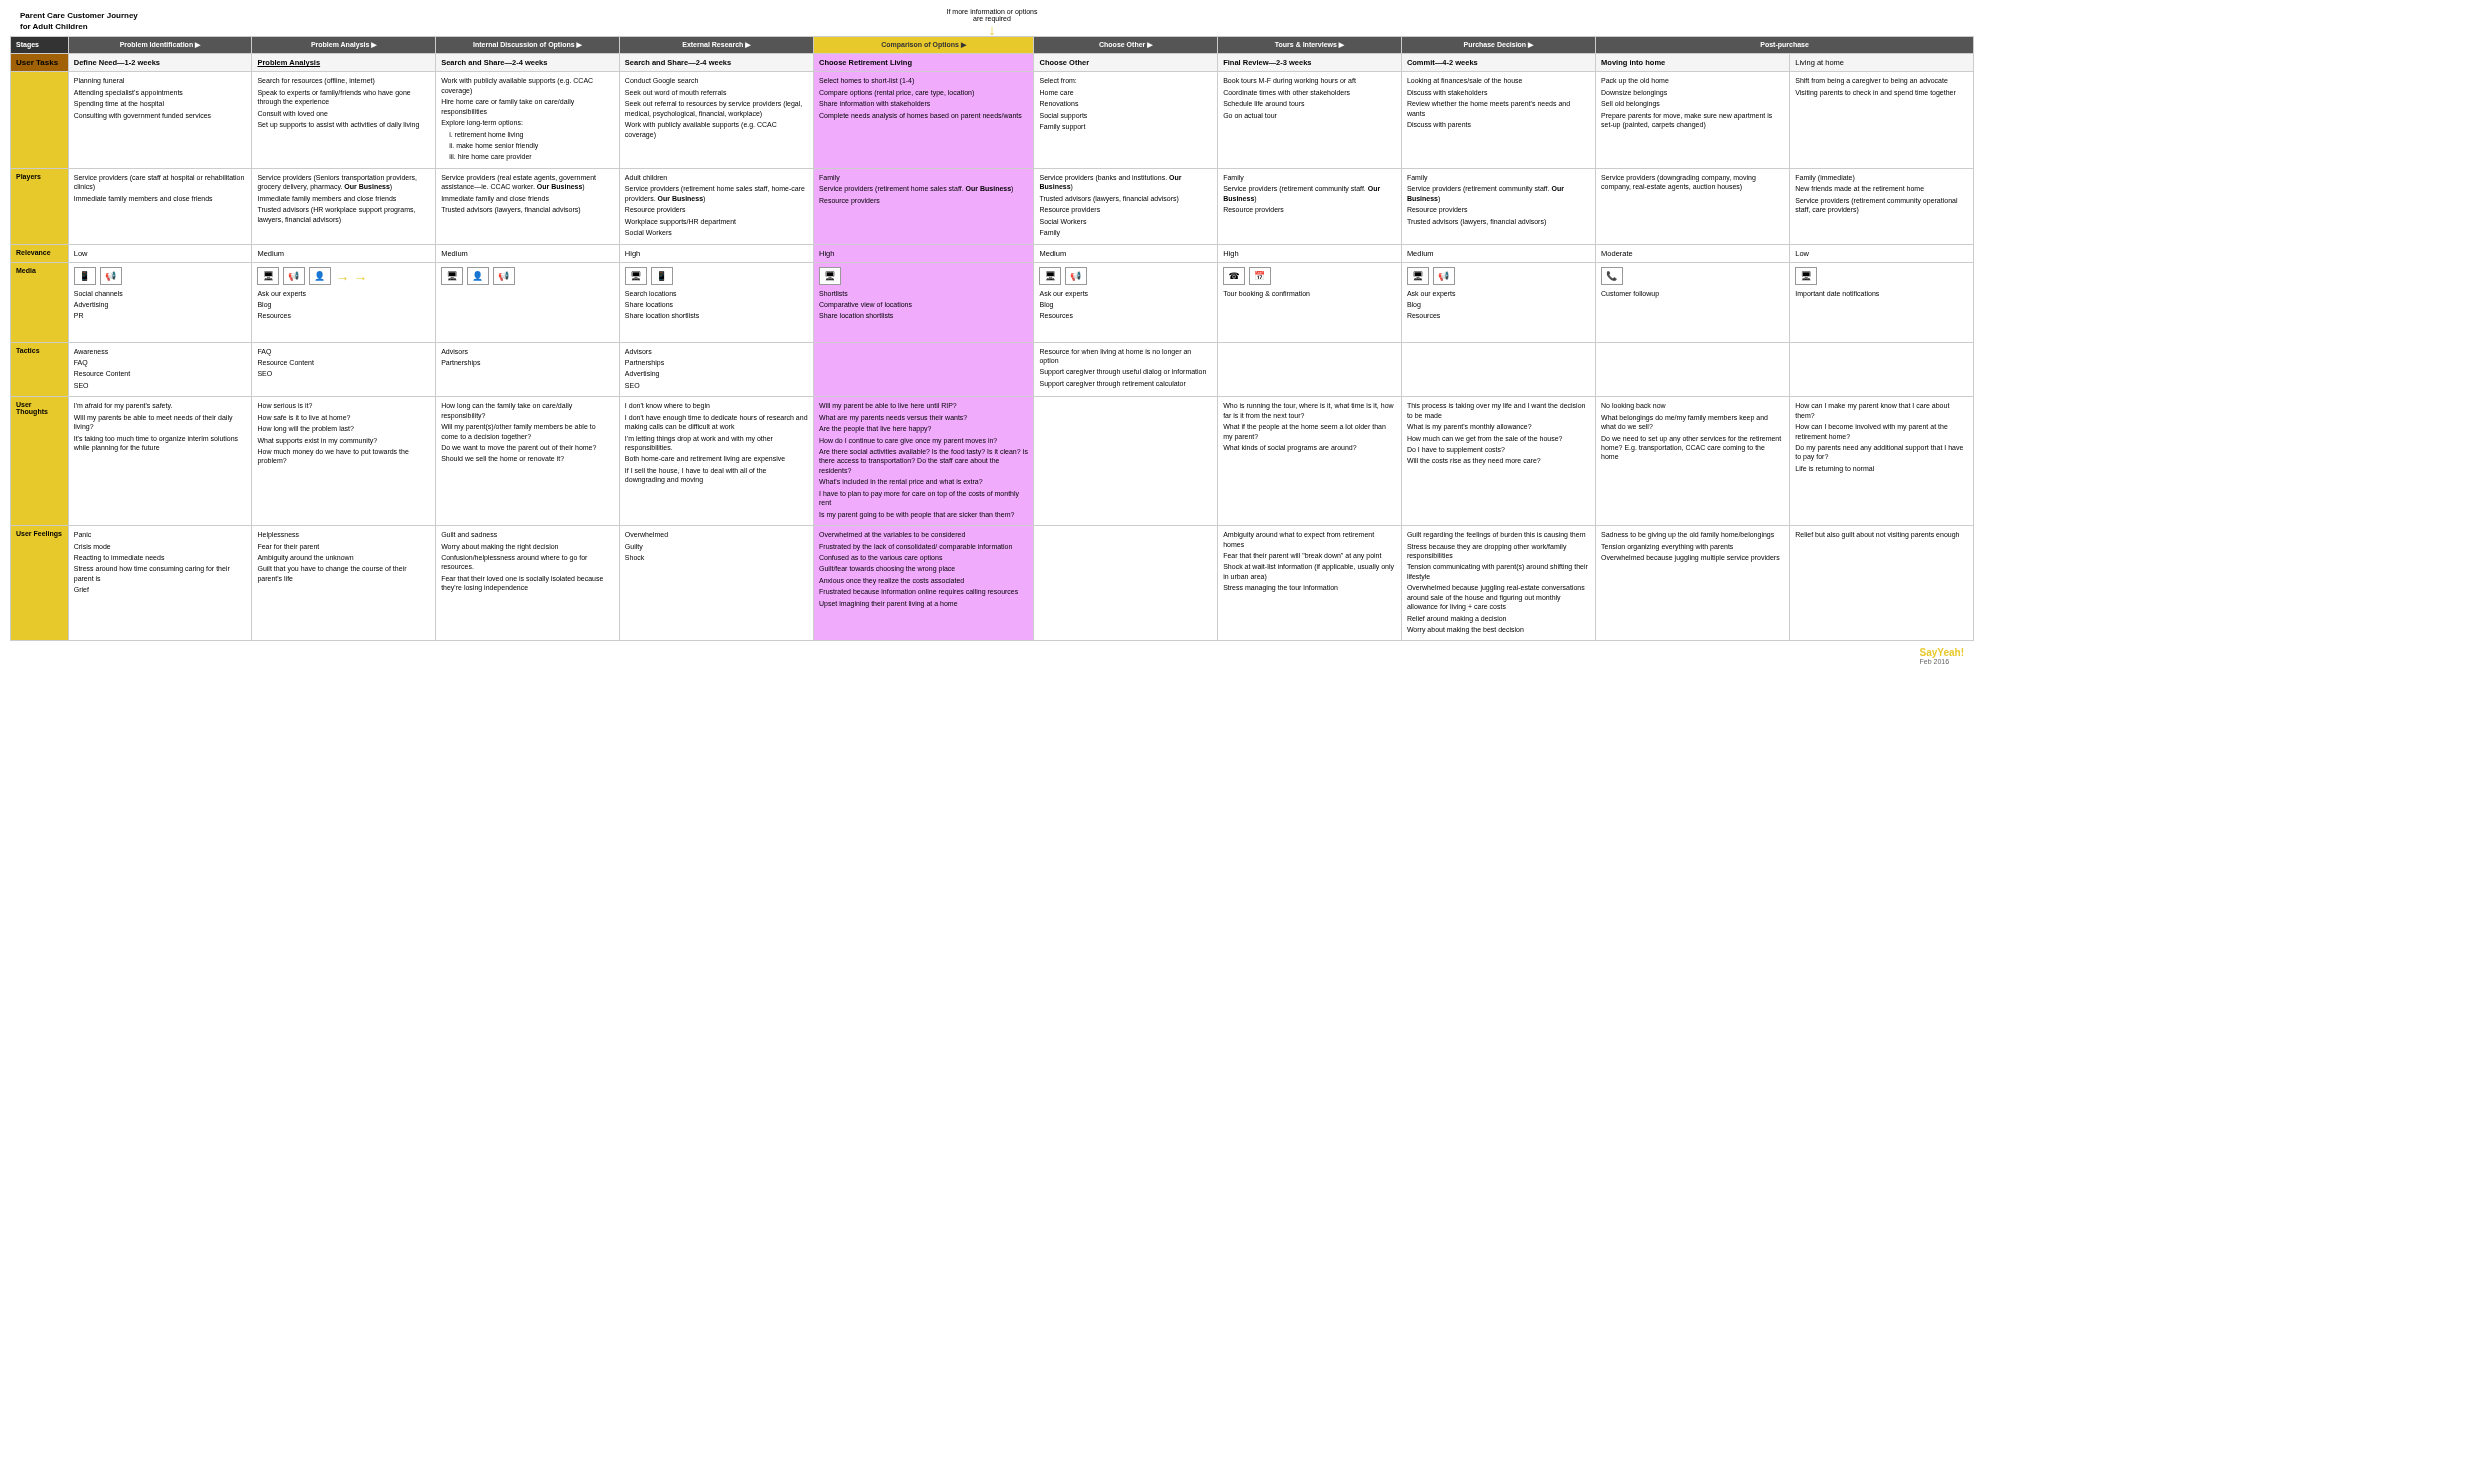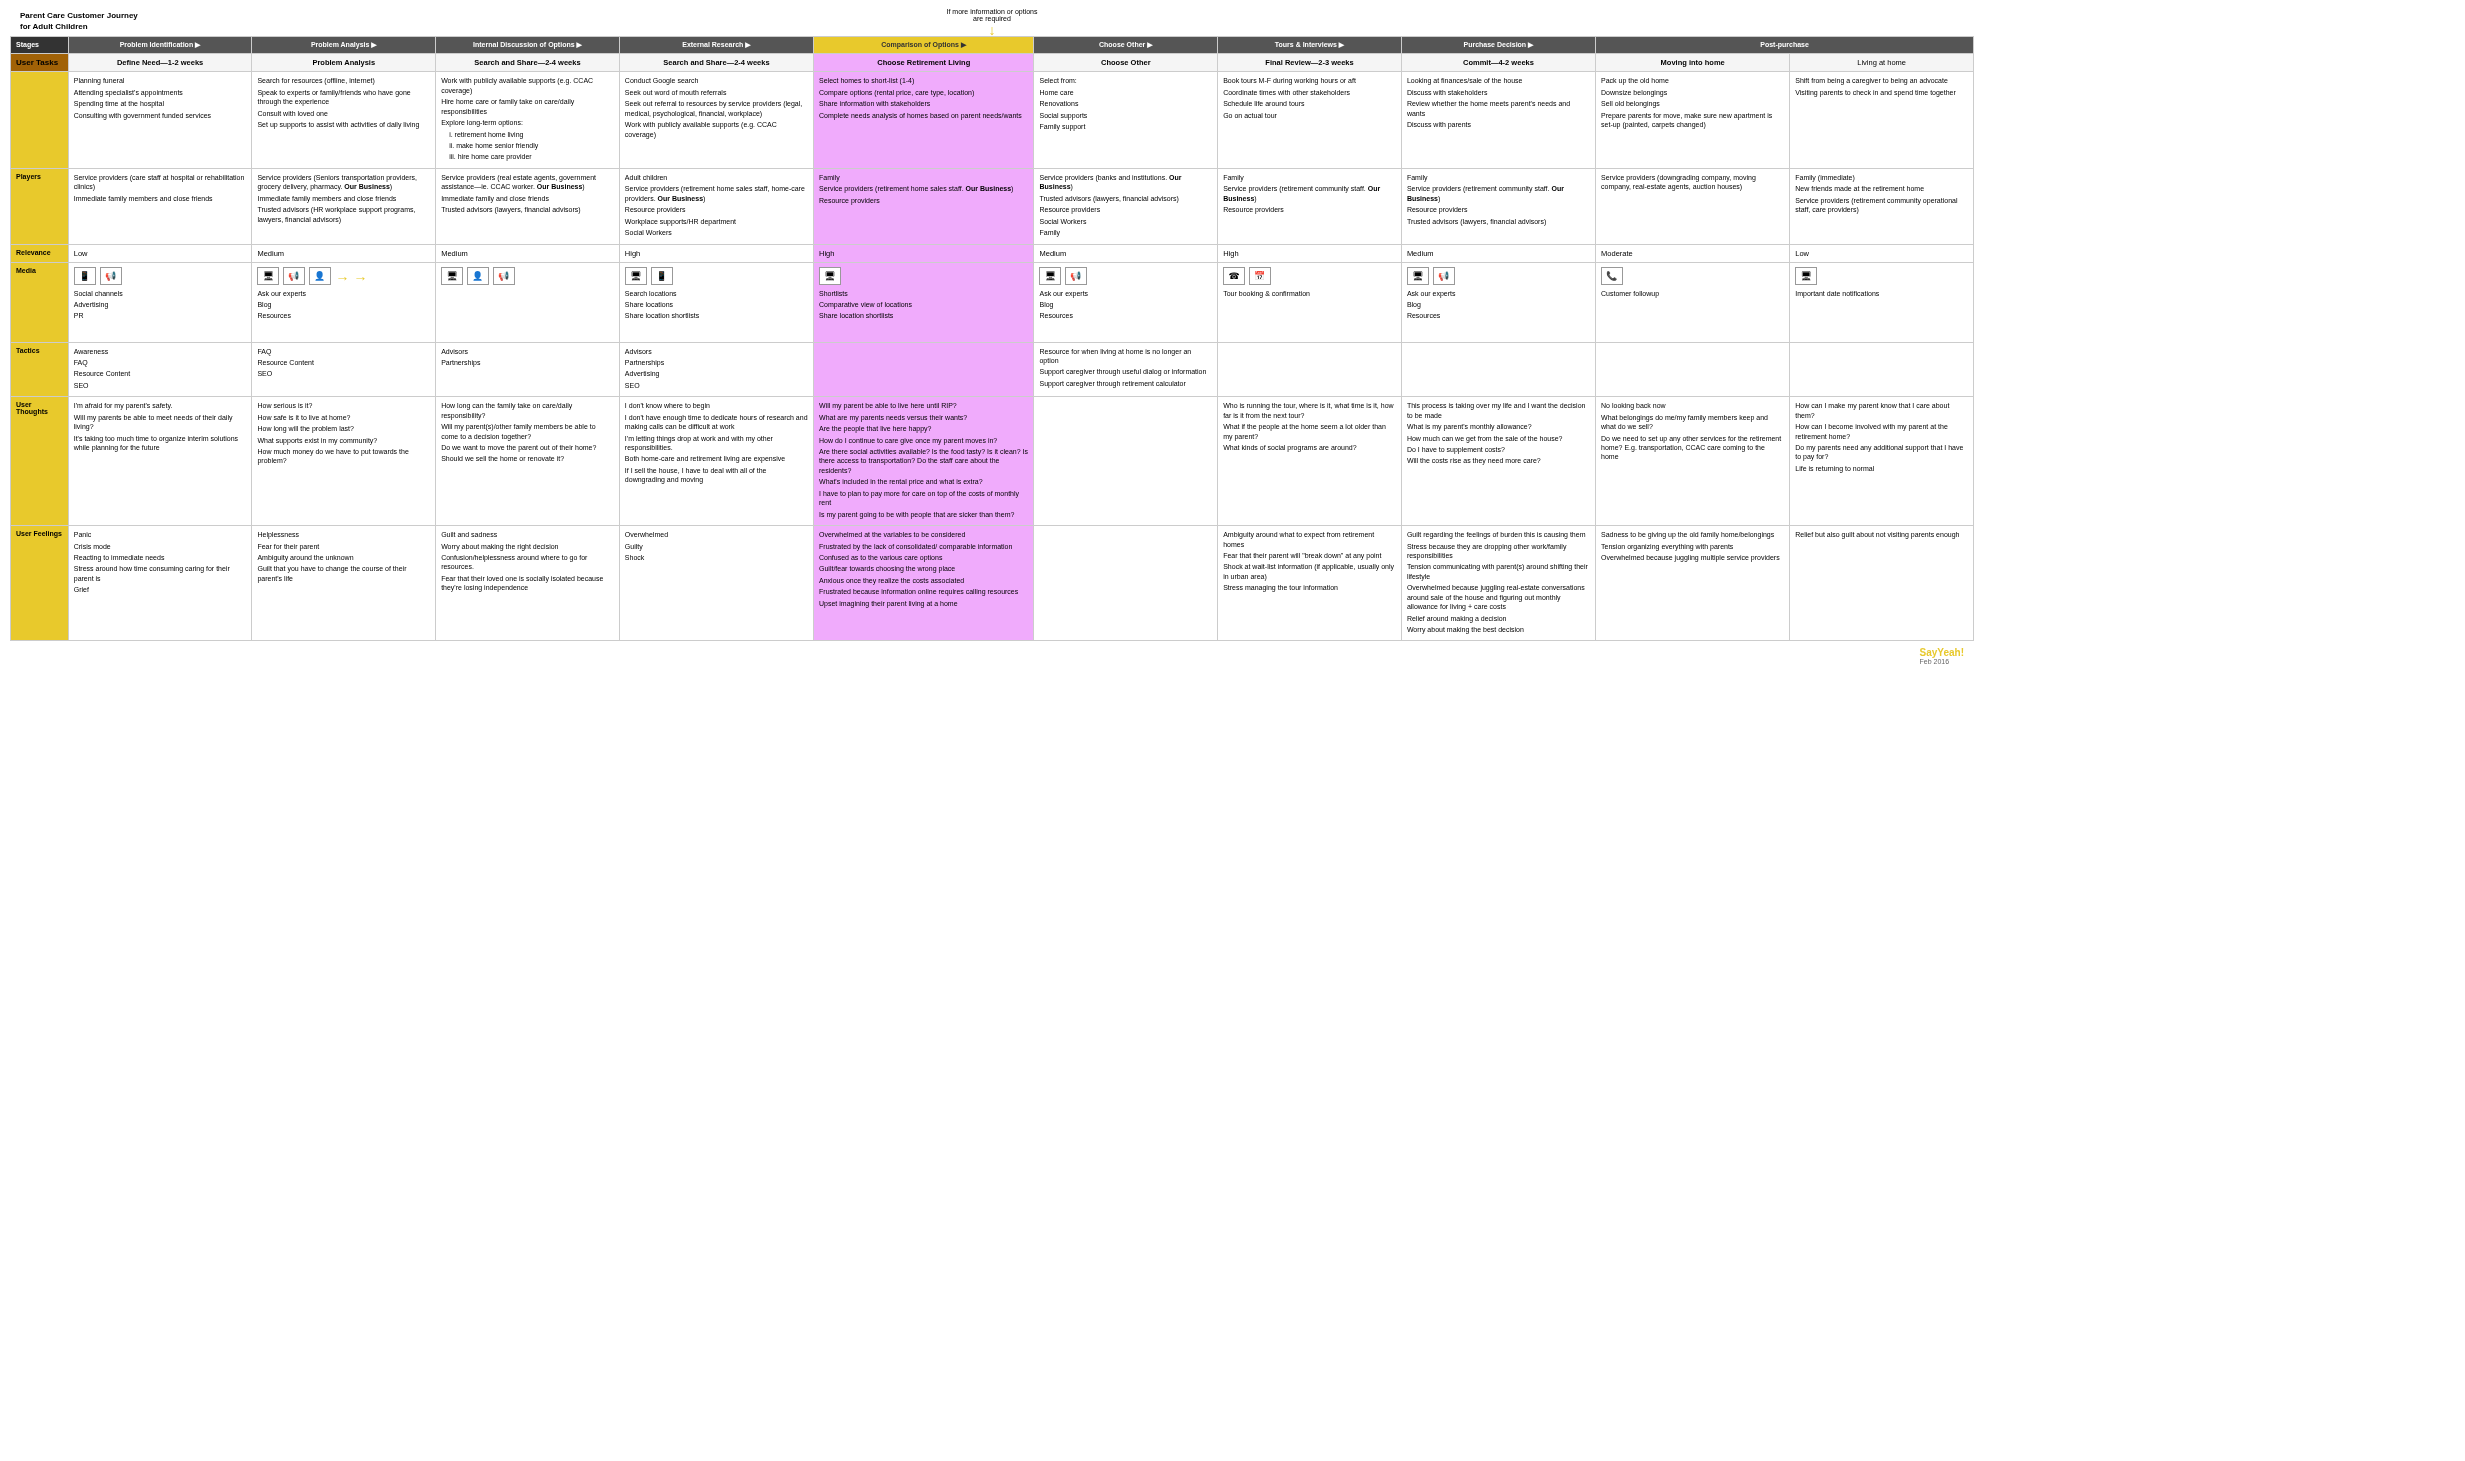--- a/index.html
+++ b/index.html
@@ -58,21 +58,20 @@
       text-align: left;
       vertical-align: middle;
       padding: 4px;
     }
     
     .sub-header {
       background: #f5f5f5;
       font-weight: bold;
       font-size: 7.5px;
       border-bottom: 2px solid #aaa;
-      text-align: center;
     }
     
     .highlight-yellow {
       background: #f0abfc;
     }
     
     .media-icons {
       display: flex;
       align-items: center;
       gap: 4px;
@@ -199,21 +198,21 @@
           Purchase Decision ▶
         </td>
         <td class="stage-cell" colspan="2">
           Post-purchase
         </td>
       </tr>
 
       <tr style="background:#f0f0f0;">
         <td style="background:#a16207;font-weight:bold;font-size:8px;">User Tasks</td>
         <td class="sub-header" style="font-weight:bold;font-size:7.5px;">Define Need—1-2 weeks</td>
-        <td class="sub-header" style="font-weight:bold;font-size:7.5px;">Problem Analysis</td>
+        <td class="sub-header" style="font-weight:bold;font-size:7.5px;text-decoration:underline;">Problem Analysis</td>
         <td class="sub-header" style="font-weight:bold;font-size:7.5px;">Search and Share—2-4 weeks</td>
         <td class="sub-header" style="font-weight:bold;font-size:7.5px;">Search and Share—2-4 weeks</td>
         <td class="sub-header highlight-yellow" style="font-weight:bold;font-size:7.5px;">Choose Retirement Living</td>
         <td class="sub-header" style="font-weight:bold;font-size:7.5px;">Choose Other</td>
         <td class="sub-header" style="font-weight:bold;font-size:7.5px;">Final Review—2-3 weeks</td>
         <td class="sub-header" style="font-weight:bold;font-size:7.5px;">Commit—4-2 weeks</td>
         <td class="sub-header" style="font-weight:bold;font-size:7.5px;margin-top:44px;">Moving into home</td>
         <td class="sub-header" style="font-weight:normal;font-size:7.5px;">Living at home</td>
       </tr>
     </thead>

